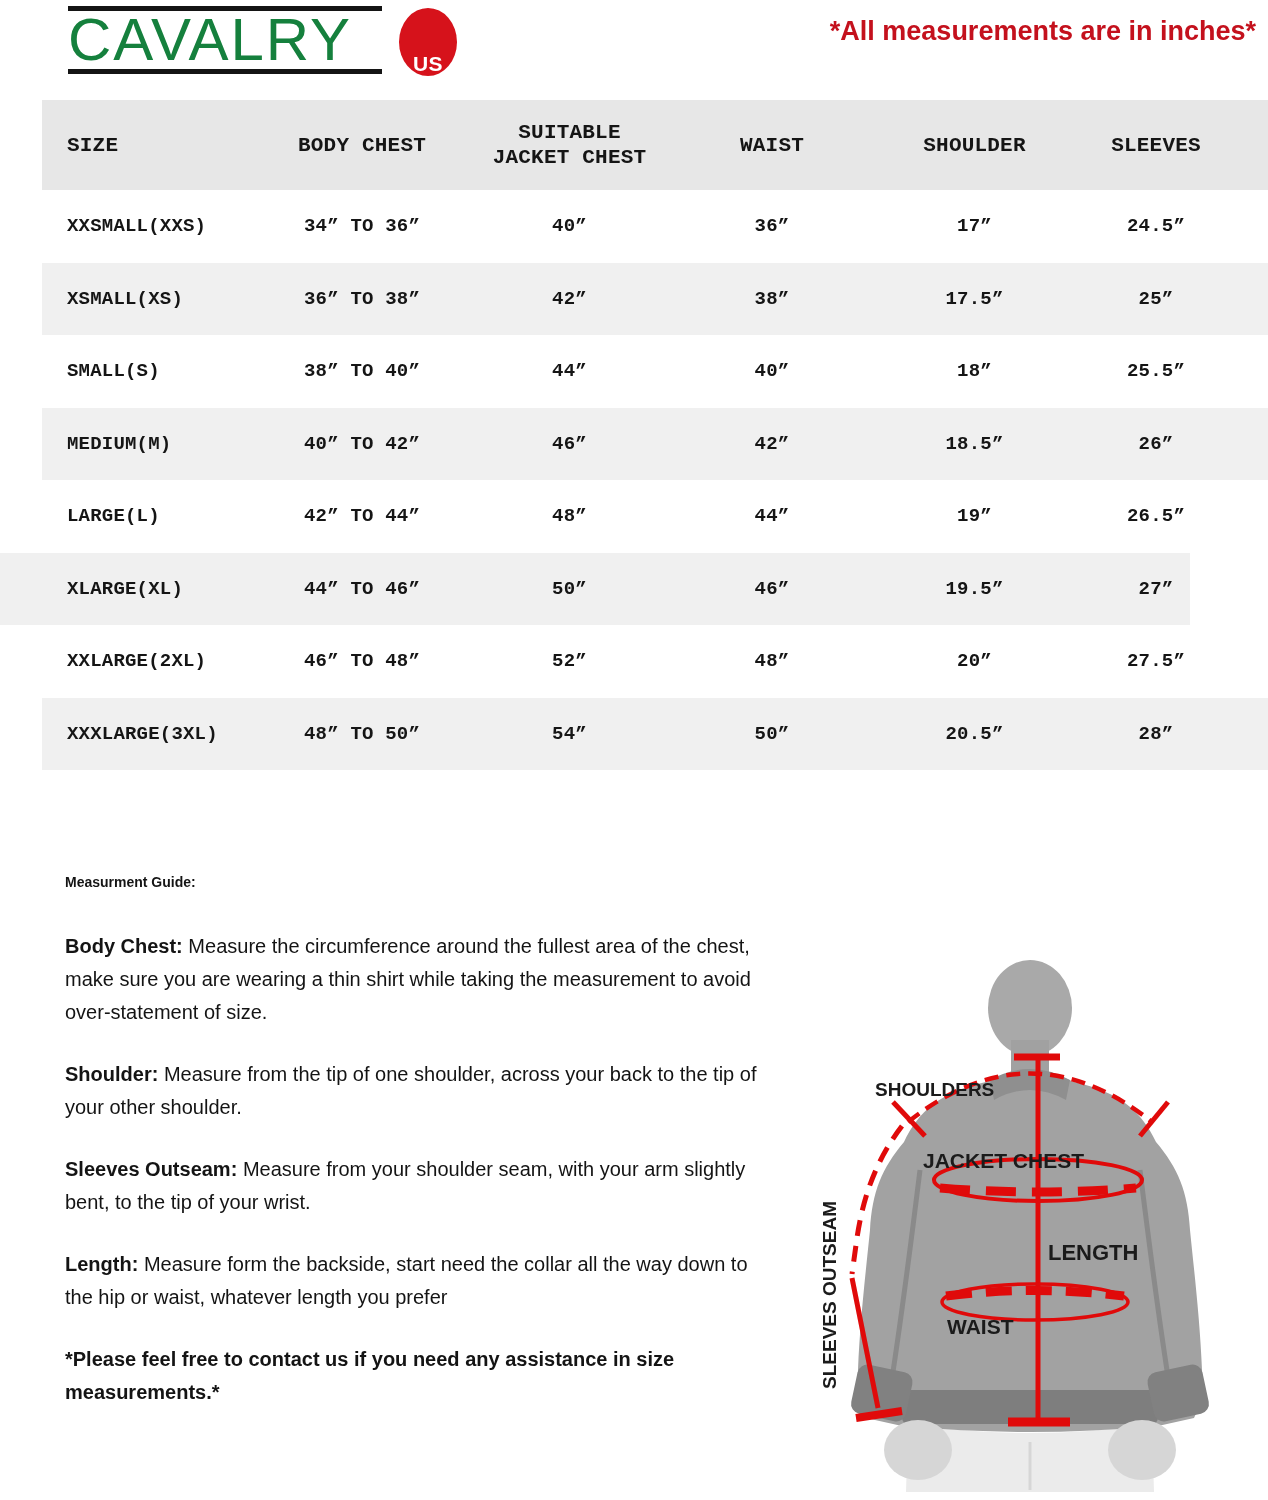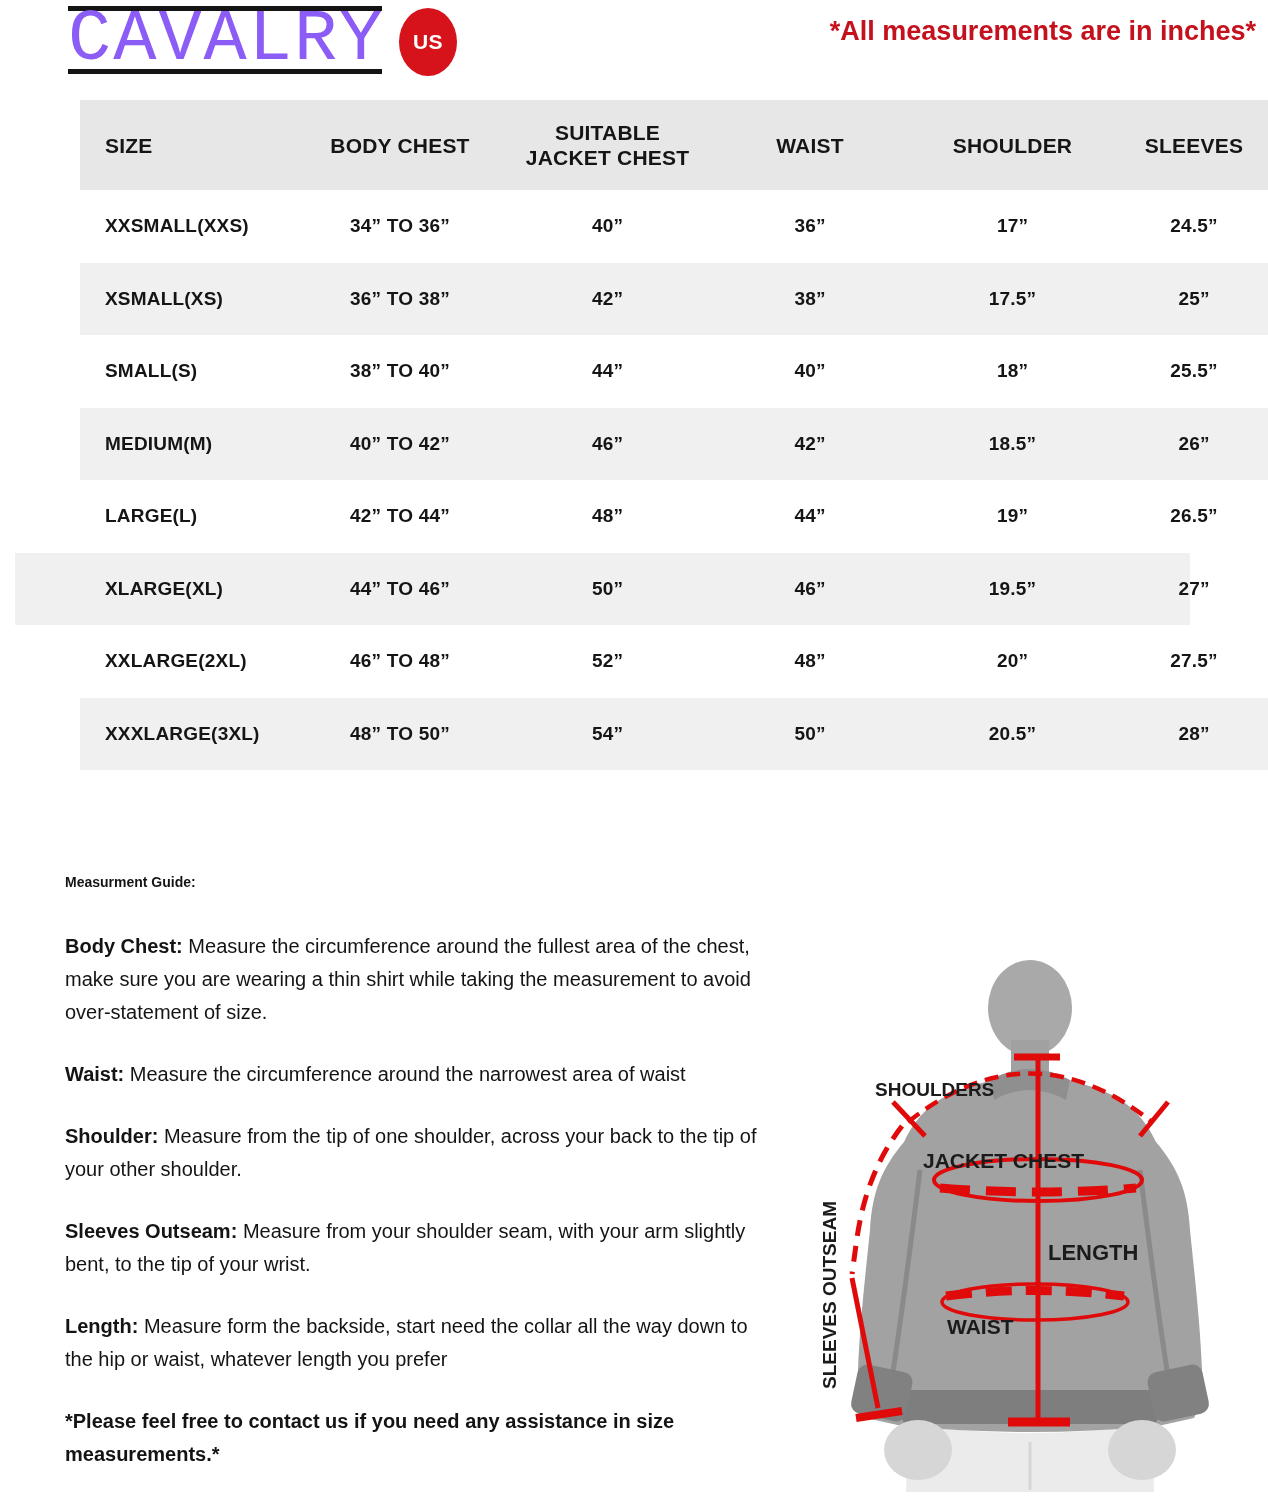--- a/index.html
+++ b/index.html
@@ -10,31 +10,31 @@
     --row-gray:#f0f0f0;
     --ink:#151515;
   }
   html,body{margin:0;padding:0;background:#fff;}
   .page{position:relative;width:1268px;height:1500px;background:#fff;overflow:hidden;
         font-family:"Liberation Sans",sans-serif;color:var(--ink);}
 
   
   .logo{position:absolute;left:68px;top:6px;width:314px;}
   .logo-rule{height:5px;background:#141414;width:100%;}
-  .logo-text{display:block;font-family:Liberation Mono, monospace;font-size:72px;line-height:58px;
-             letter-spacing:2px;color:#8b5cf6;white-space:nowrap;}
+  .logo-text{display:block;font-family:Liberation Sans, sans-serif;font-size:60px;line-height:58px;
+             letter-spacing:2px;color:#15803d;white-space:nowrap;}
   .logo-badge{position:absolute;left:399px;top:8px;width:58px;height:68px;border-radius:50%;
-              background:var(--badge-red);color:#fff;display:flex;align-items:center;justify-content:center;
+              background:var(--badge-red);color:#fff;display:flex;align-items:flex-end;justify-content:center;
               font-size:21px;font-weight:bold;letter-spacing:0.5px;}
   .inches-note{position:absolute;top:16px;right:12px;font-size:27px;font-weight:bold;color:var(--accent-red);}
 
   
   .size-table{position:absolute;top:100px;left:0;width:1268px;}
   .trow{display:grid;grid-template-columns:205px 230px 185px 220px 185px 178px;
-        margin-left:80px;height:72.5px;align-items:center;}
+        margin-left:42px;height:72.5px;align-items:center;font-family:Liberation Mono, monospace;}
   .trow .cell{text-align:center;font-weight:bold;font-size:19px;letter-spacing:0.2px;}
   .trow .c-size{text-align:left;padding-left:25px;}
   .thead{height:90px;background:var(--header-gray);}
   .thead .cell{font-size:21px;line-height:25px;}
   .gray{background:var(--row-gray);}
   .xl-row{position:relative;z-index:0;background:var(--row-gray);}
   .xl-row::before{content:"";position:absolute;left:-65px;top:0;bottom:0;width:65px;background:var(--row-gray);}
   .xl-row::after{content:"";position:absolute;right:0;top:0;bottom:0;width:78px;background:#fff;z-index:-1;}
 
   
@@ -147,21 +147,20 @@
       <div class="cell">20.5”</div>
       <div class="cell">28”</div>
     </div>
   </div>
 
   <div class="guide">
     <h3>Measurment Guide:</h3>
 
     <p><b>Body Chest:</b> <span>Measure the circumference around the fullest area of the chest, make sure you are wearing a thin shirt while taking the measurement to avoid over-statement of size.</span></p>
 
-    <p><b>Waist:</b> <span>Measure the circumference around the narrowest area of waist</span></p>
 
     <p><b>Shoulder:</b> <span>Measure from the tip of one shoulder, across your back to the tip of your other shoulder.</span></p>
 
     <p><b>Sleeves Outseam:</b> <span>Measure from your shoulder seam, with your arm slightly bent, to the tip of your wrist.</span></p>
 
     <p><b>Length:</b> <span>Measure form the backside, start need the collar all the way down to the hip or waist, whatever length you prefer</span></p>
 
     <p class="footer-note">*Please feel free to contact us if you need any assistance in size measurements.*</p>
   </div>
 

